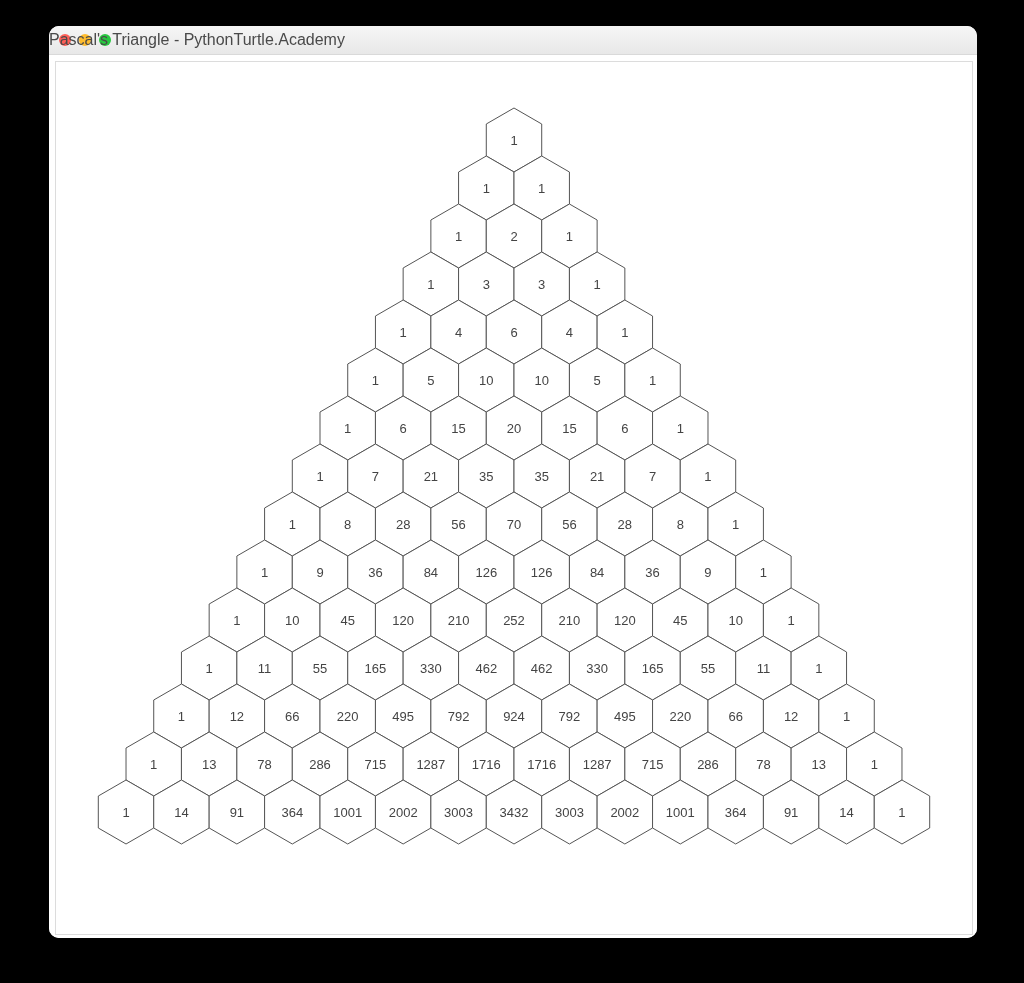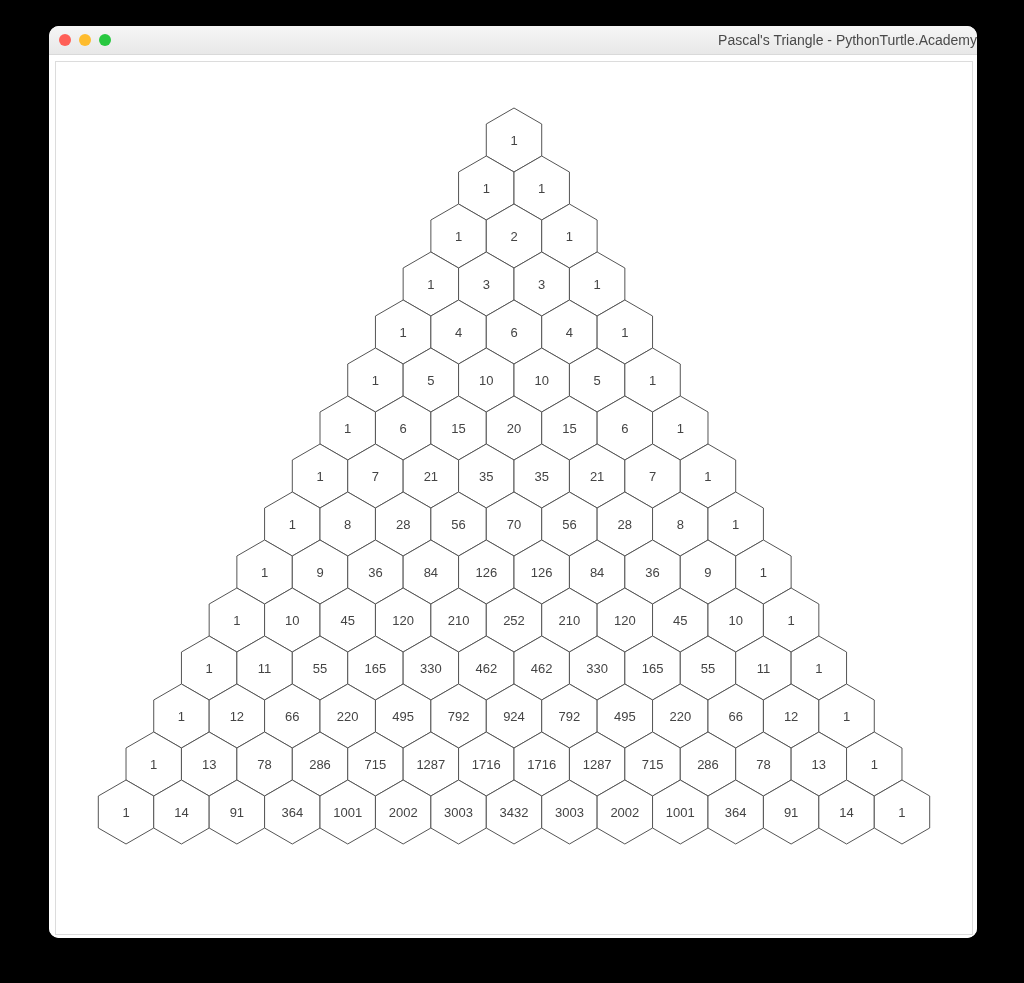--- a/index.html
+++ b/index.html
@@ -39,22 +39,22 @@
     width: 12px;
     height: 12px;
     border-radius: 50%;
   }
   .tl.red { background: #ff5f57; }
   .tl.yellow { background: #febc2e; }
   .tl.green { background: #28c840; }
   .title {
     position: absolute;
     left: 0; right: 0;
-    text-align: right;
-    font-size: 14px;
+    text-align: left;
+    font-size: 16px;
     color: #4a4a4a;
     pointer-events: none;
   }
   .canvas-area {
     position: relative;
     width: 100%;
     height: calc(100% - 28px);
     background: #fff;
     box-sizing: border-box;
     padding: 6px;

